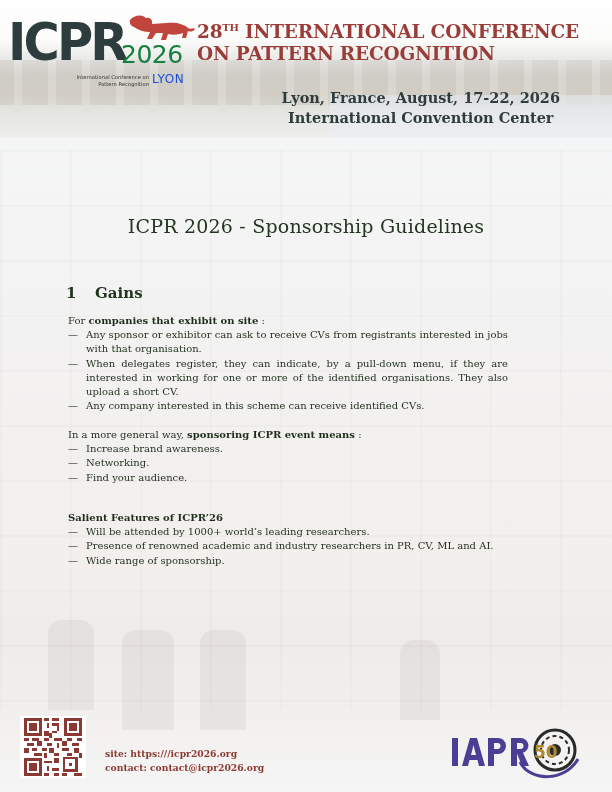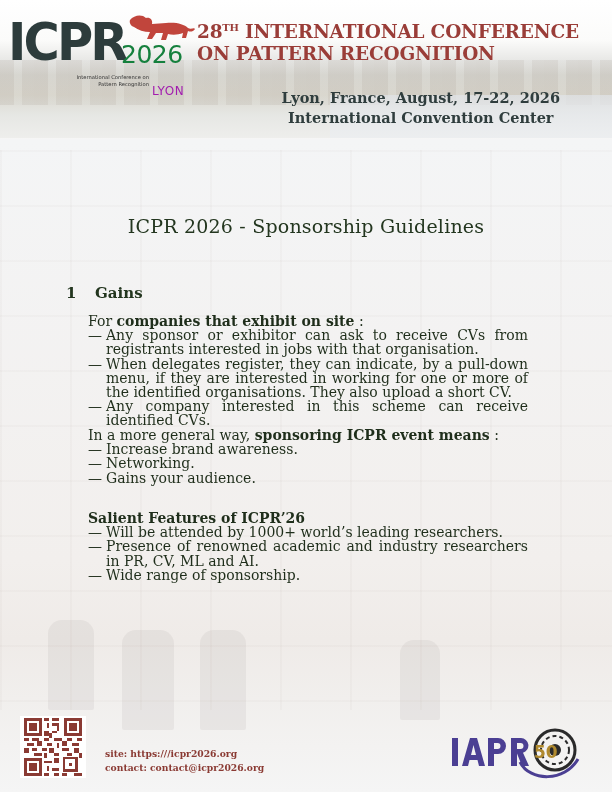--- a/index.html
+++ b/index.html
@@ -47,22 +47,22 @@
     position: absolute; left: 113px; top: 29px;
     font-family: "DejaVu Sans", sans-serif; font-size: 25px; color: #15803d; line-height: 28px;
     letter-spacing: -0.5px;
   }
   .logo-lion { position: absolute; left: 118px; top: 2px; width: 70px; height: 30px; }
   .logo-sub {
     position: absolute; left: 55px; top: 62px; width: 86px; text-align: right;
     font-family: "DejaVu Sans", sans-serif; font-size: 5.2px; color: #333; line-height: 6.5px;
   }
   .logo-lyon {
-    position: absolute; left: 144px; top: 72px;
-    font-family: "DejaVu Sans", sans-serif; font-size: 12px; color: #a21caf; letter-spacing: 0.5px; line-height: 14px;
+    position: absolute; left: 144px; top: 60px;
+    font-family: "DejaVu Sans", sans-serif; font-size: 12px; color: #1d4ed8; letter-spacing: 0.5px; line-height: 14px;
   }
 
   .conf-title {
     position: absolute; left: 197px; top: 17px;
     font-family: "DejaVu Serif", serif; font-weight: bold; font-size: 18.5px;
     color: #9a3d38; line-height: 22px; letter-spacing: -0.2px;
   }
   .conf-title sup { font-size: 10px; vertical-align: 7px; }
   .conf-loc {
     position: absolute; right: 52px; top: 88px; text-align: center;
@@ -74,22 +74,22 @@
     position: absolute; left: 0; width: 612px; top: 215px; text-align: center;
     font-size: 19px; color: #23361f; font-weight: normal; letter-spacing: 0.2px;
   }
   .sec-head {
     position: absolute; left: 66px; top: 284px;
     font-size: 15px; font-weight: bold; color: #23361f;
   }
   .sec-num { display: inline-block; width: 29px; }
 
   .body-text {
-    position: absolute; left: 88px; width: 440px;
-    font-size: 14px; line-height: 14.2px; color: #1f2e1b;
+    position: absolute; left: 68px; width: 440px;
+    font-size: 10px; line-height: 14.2px; color: #1f2e1b;
   }
   .body-text b { font-weight: bold; }
   .intro { margin: 0; }
   ul.dash { list-style: none; margin: 0; padding: 0; }
   ul.dash li { position: relative; padding-left: 18px; text-align: justify; }
   ul.dash li::before { content: "—"; position: absolute; left: 0; top: 0; }
   .blk1 { top: 314px; }
   .blk2 { top: 428px; }
   .blk3 { top: 511px; }
   .feat-head { font-weight: bold; margin: 0; }
@@ -149,21 +149,21 @@
     <li>When delegates register, they can indicate, by a pull-down menu, if they are interested in working for one or more of the identified organisations. They also upload a short CV.</li>
     <li>Any company interested in this scheme can receive identified CVs.</li>
   </ul>
 </div>
 
 <div class="body-text blk2">
   <p class="intro"><span>In a more general way, </span><b>sponsoring ICPR event means</b><span> :</span></p>
   <ul class="dash">
     <li>Increase brand awareness.</li>
     <li>Networking.</li>
-    <li>Gains your audience.</li>
+    <li>Find your audience.</li>
   </ul>
 </div>
 
 <div class="body-text blk3">
   <p class="feat-head">Salient Features of ICPR’26</p>
   <ul class="dash">
     <li>Will be attended by 1000+ world’s leading researchers.</li>
     <li>Presence of renowned academic and industry researchers in PR, CV, ML and AI.</li>
     <li>Wide range of sponsorship.</li>
   </ul>

